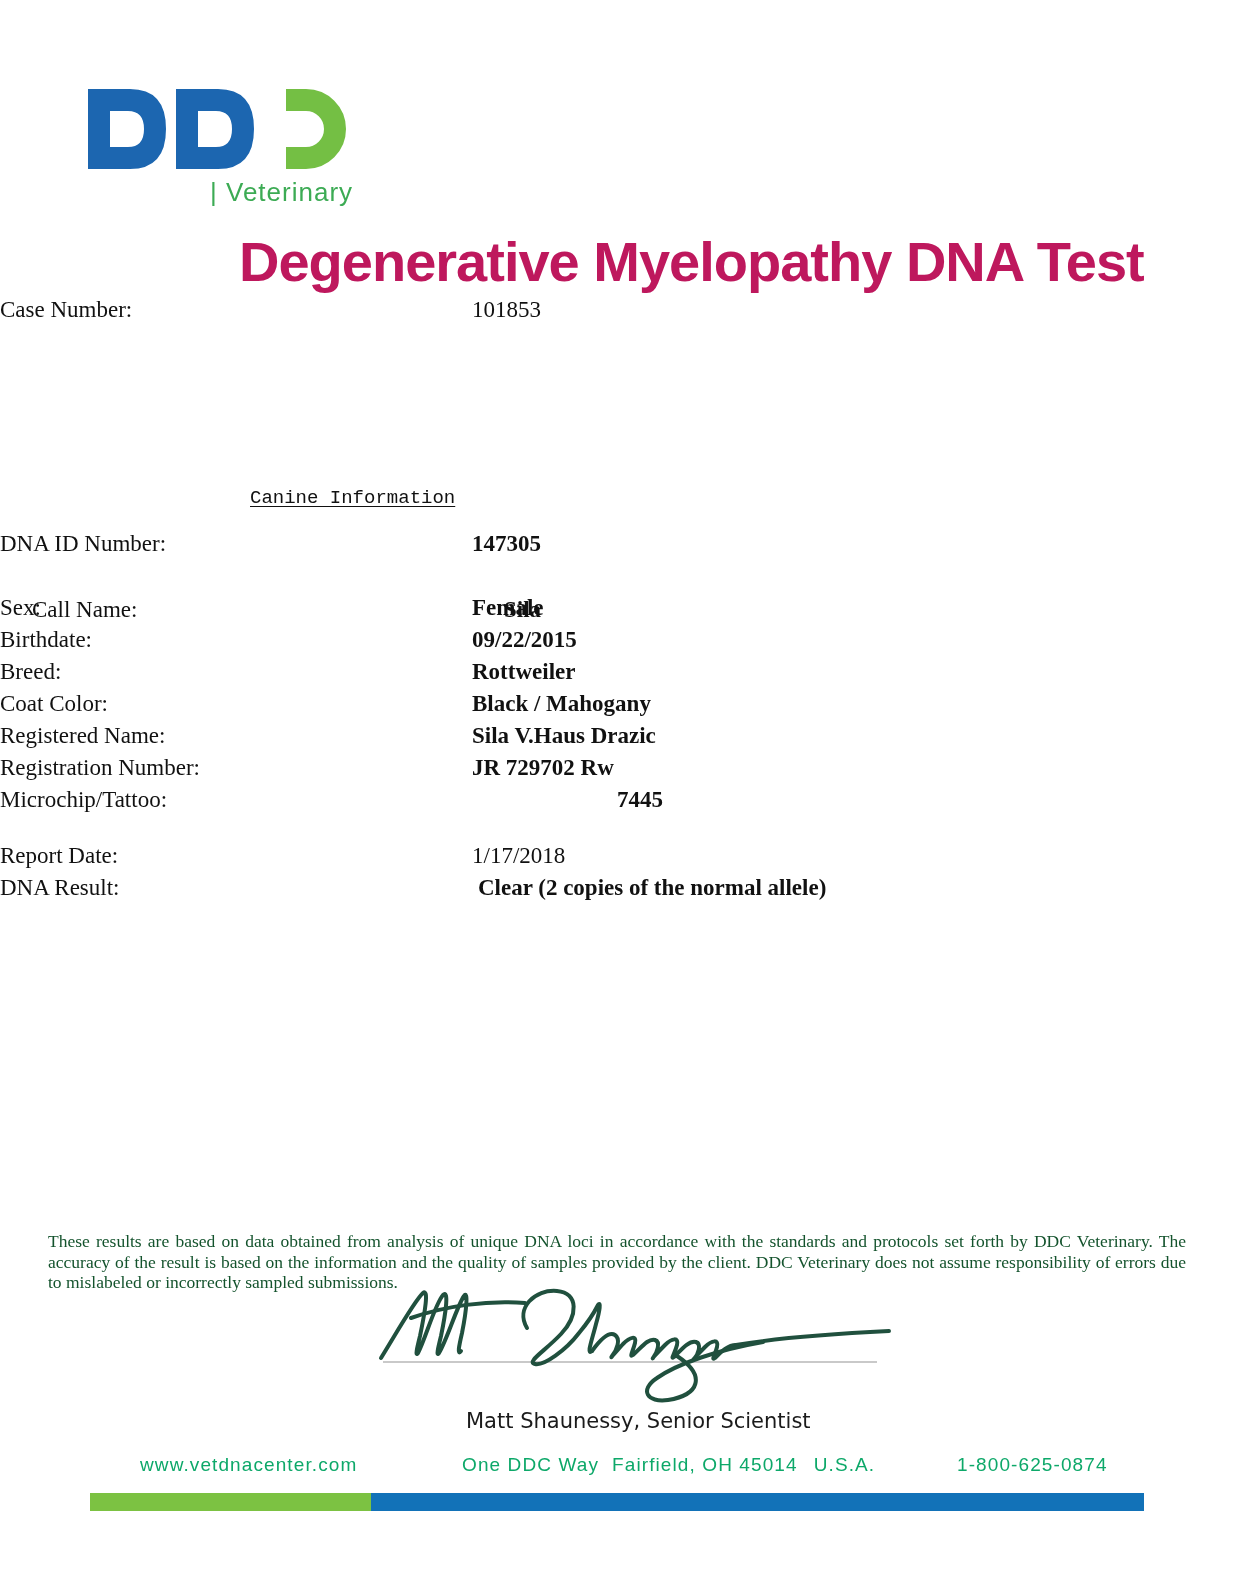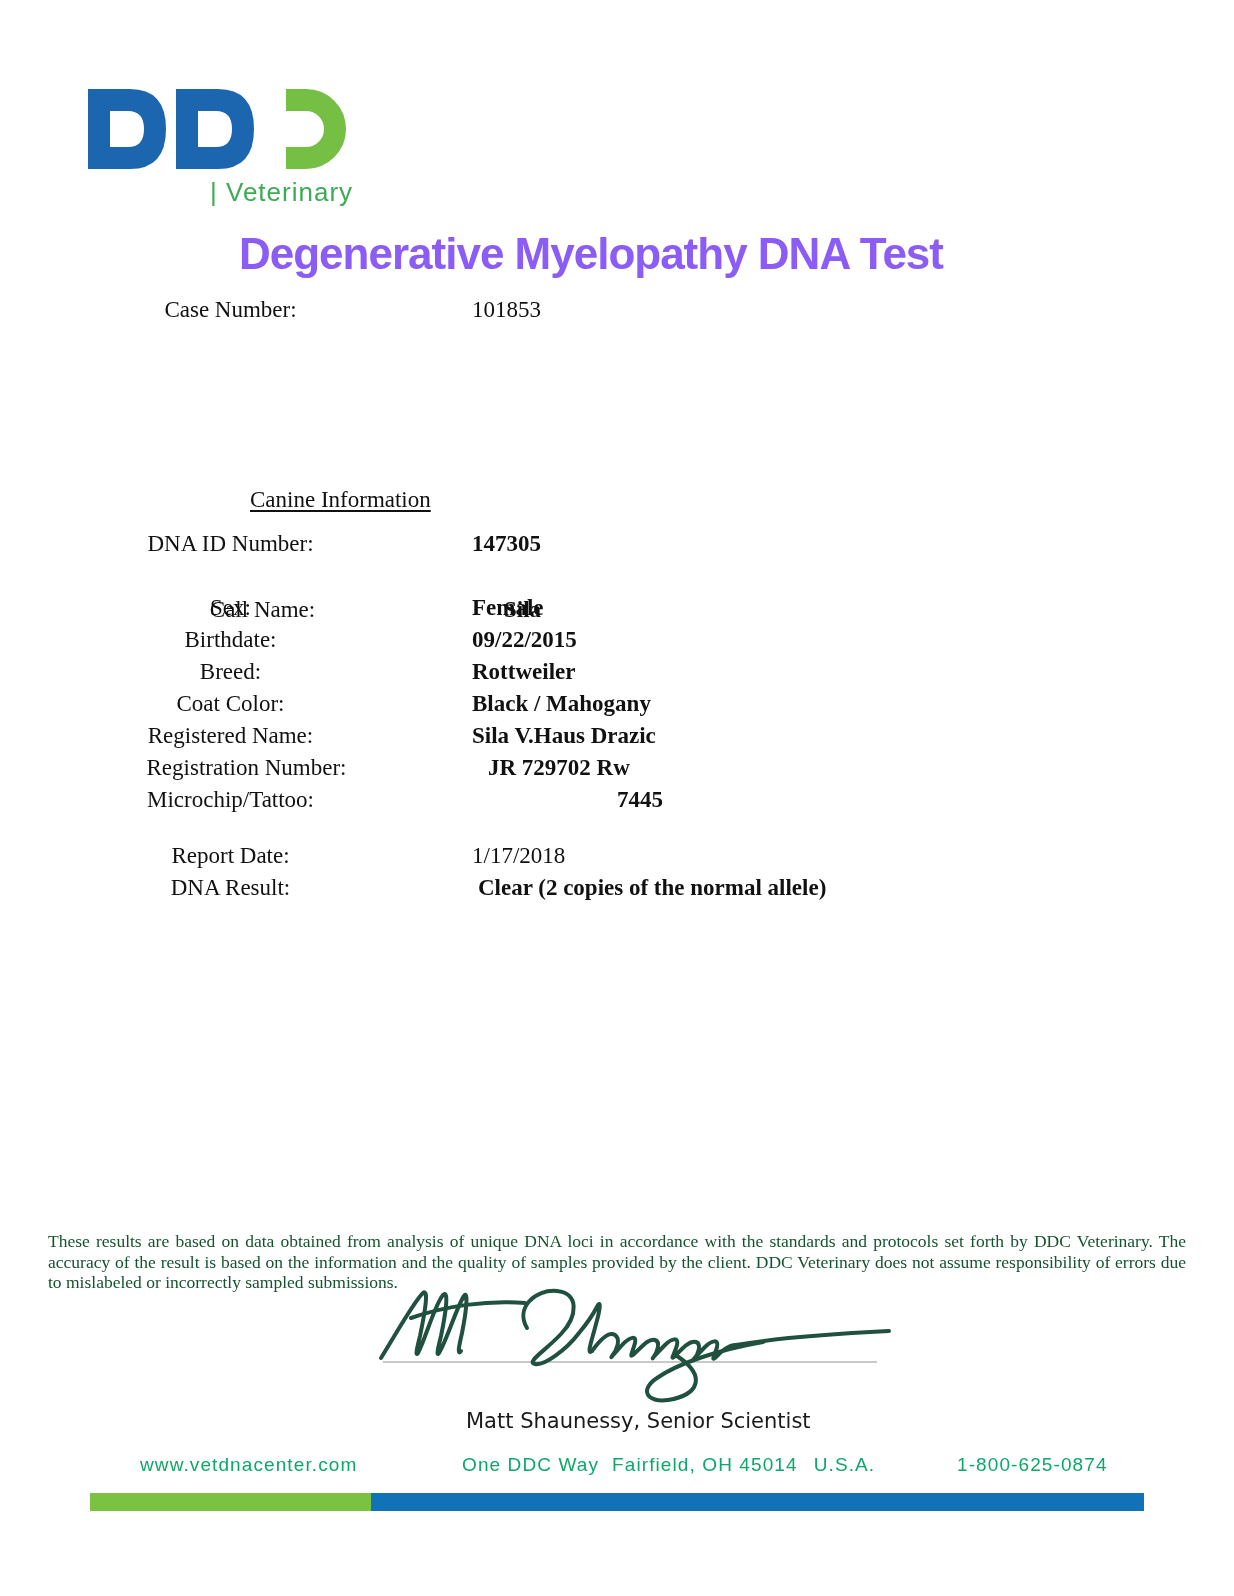--- a/index.html
+++ b/index.html
@@ -11,32 +11,32 @@
   
   .logo-svg{position:absolute;left:88px;top:88px;}
   .tagline{
     position:absolute;left:210px;top:177px;
     font-family:"Liberation Sans",sans-serif;font-size:26px;font-weight:400;
     letter-spacing:1px;color:#3cab54;white-space:nowrap;
   }
   
   .doc-title{
     position:absolute;left:239px;top:229px;
-    font-family:"Liberation Sans",sans-serif;font-weight:700;font-size:44px;
-    letter-spacing:-1px;color:#8b5cf6;white-space:nowrap;
+    font-family:"Liberation Sans",sans-serif;font-weight:700;font-size:56px;
+    letter-spacing:-1px;color:#be185d;white-space:nowrap;
   }
   .field-row{position:absolute;left:0;white-space:nowrap;font-size:23px;line-height:28px;}
-  .field-row .lbl{display:inline-block;width:461px;text-align:center;}
+  .field-row .lbl{display:inline-block;width:461px;text-align:left;}
   .field-row .val{margin-left:11px;font-weight:bold;}
   .field-row .val.regular{font-weight:normal;}
   .field-row .val.microchip-indent{margin-left:156px;}
   .field-row .val.result-indent{margin-left:17px;}
   .section-heading{
-    position:absolute;left:250px;top:487px;font-size:23px;
-    text-decoration:underline;text-underline-offset:3px;
+    position:absolute;left:250px;top:487px;font-size:19px;
+    text-decoration:underline;text-underline-offset:3px;font-family:Liberation Mono, monospace;
   }
   
   .disclaimer{
     position:absolute;left:48px;top:1231px;width:1138px;
     font-size:17.5px;line-height:20.5px;text-align:justify;color:#14532d;
   }
   
   .sig-line{position:absolute;left:383px;top:1361px;width:494px;height:2px;background:#c9c9c9;}
   .sig-name{
     position:absolute;left:466px;top:1364px;
@@ -99,21 +99,21 @@
   </div>
   <div class="field-row" style="top:658px;">
     <span class="lbl">Breed:</span><span class="val">Rottweiler</span>
   </div>
   <div class="field-row" style="top:690px;">
     <span class="lbl">Coat Color:</span><span class="val">Black / Mahogany</span>
   </div>
   <div class="field-row" style="top:722px;">
     <span class="lbl">Registered Name:</span><span class="val">Sila V.Haus Drazic</span>
   </div>
-  <div class="field-row" style="top:754px;padding-left:16px;">
+  <div class="field-row" style="top:754px;">
     <span class="lbl">Registration Number:</span><span class="val">JR 729702 Rw</span>
   </div>
   <div class="field-row" style="top:786px;">
     <span class="lbl">Microchip/Tattoo:</span><span class="val microchip-indent">7445</span>
   </div>
 
   <div class="field-row" style="top:842px;">
     <span class="lbl">Report Date:</span><span class="val regular">1/17/2018</span>
   </div>
   <div class="field-row" style="top:874px;">

